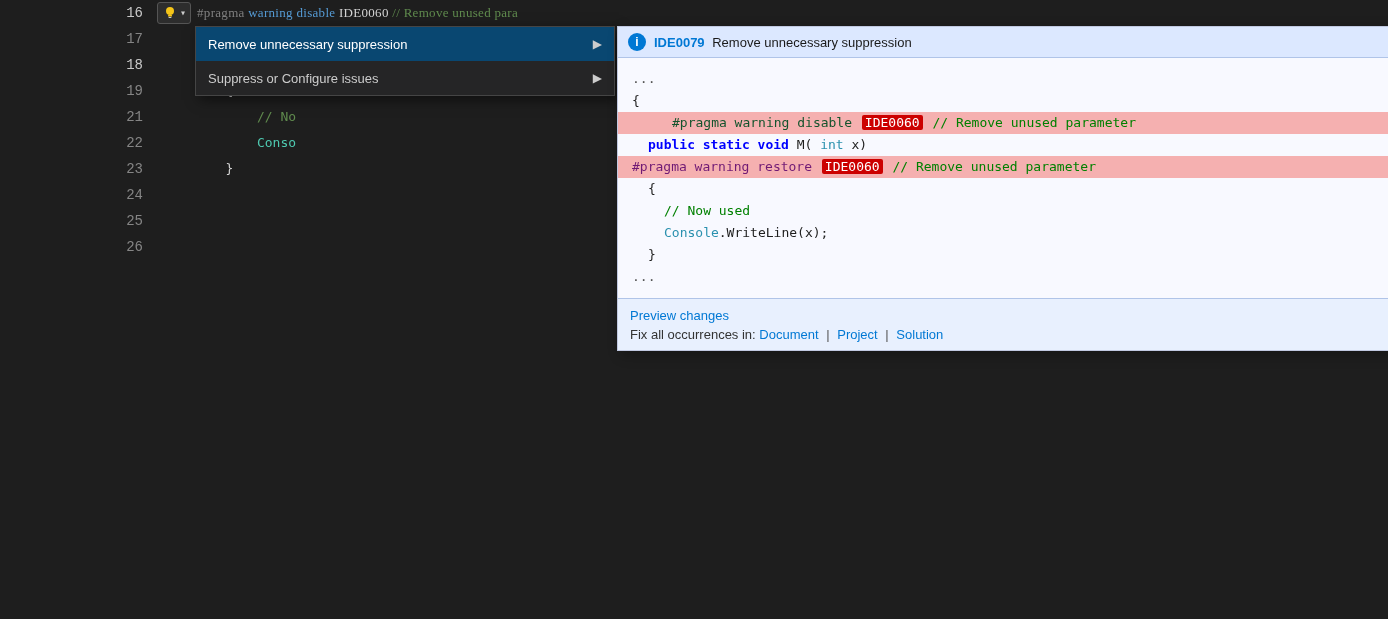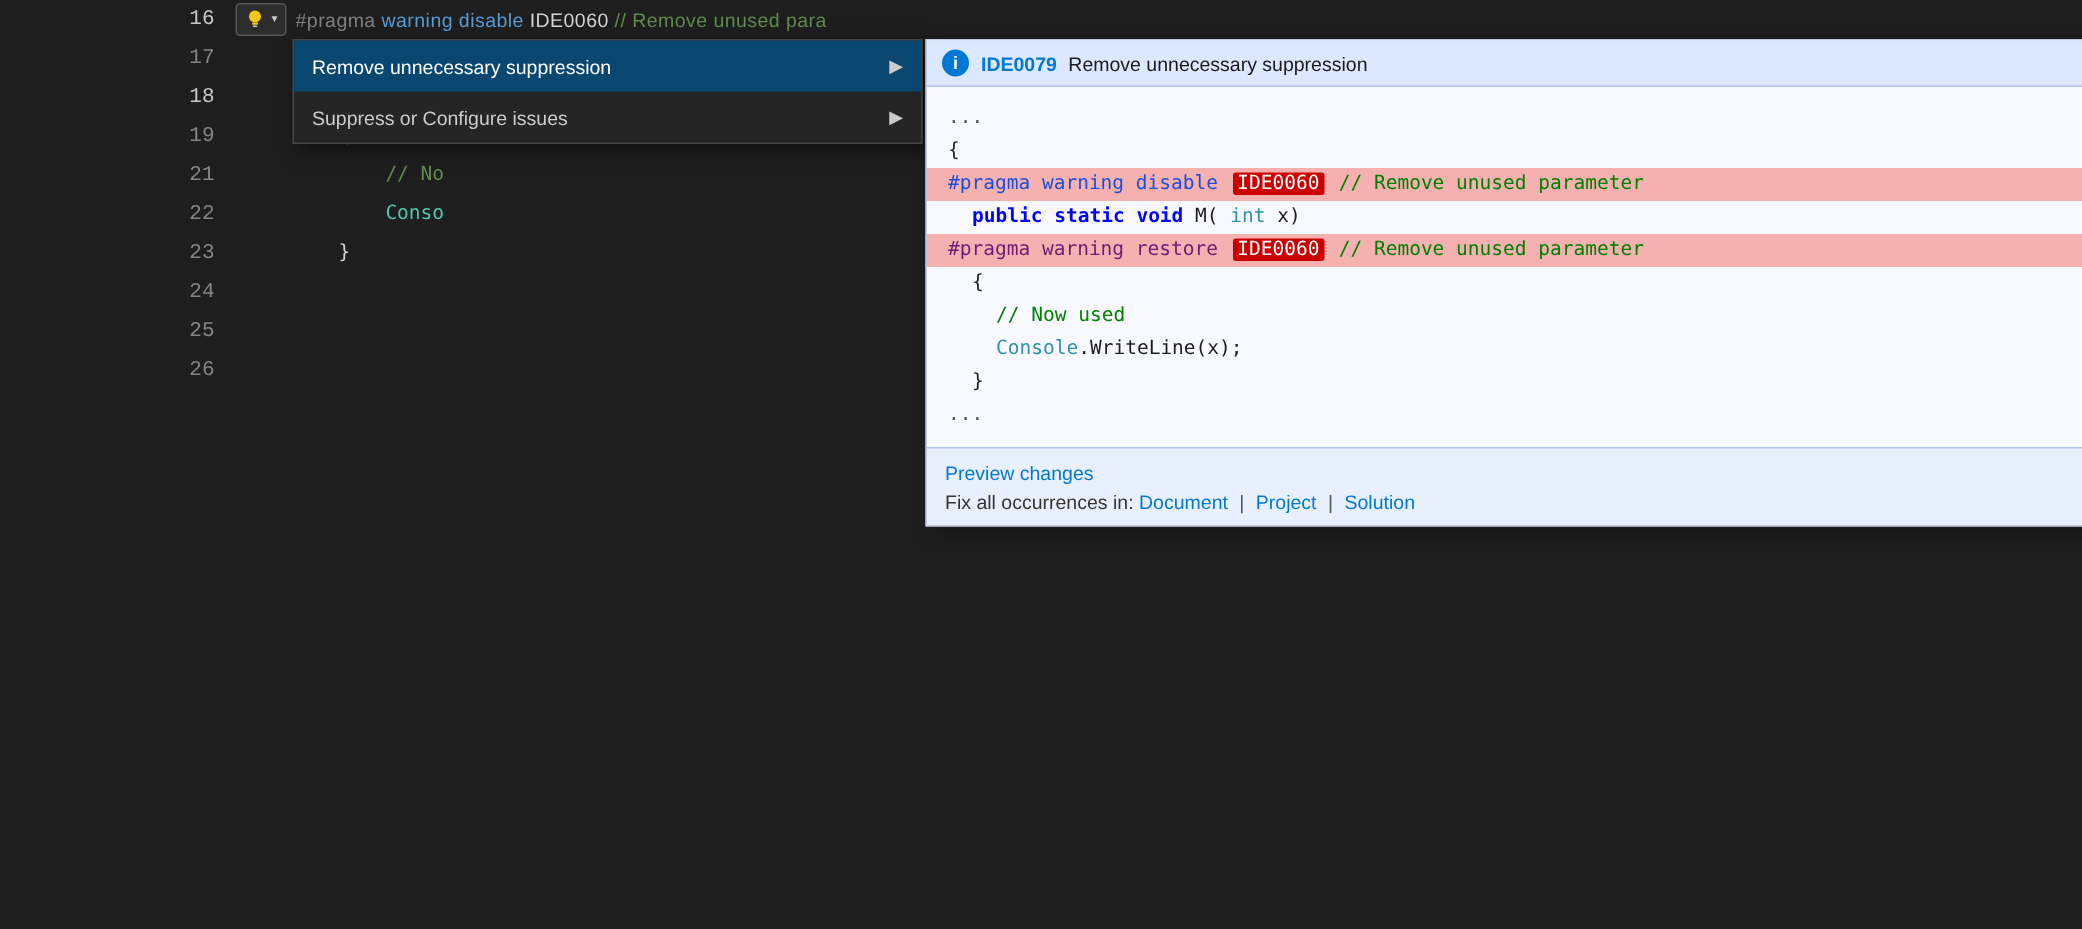--- a/index.html
+++ b/index.html
@@ -233,21 +233,21 @@
         <span class="lightbulb-icon">
           <svg width="16" height="16" viewBox="0 0 16 16">
             <circle cx="8" cy="6" r="4" fill="#f5c518"></circle>
             <rect x="6" y="10" width="4" height="1.5" fill="#f5c518" rx="0.5"></rect>
             <rect x="6.5" y="12" width="3" height="1" fill="#ccc" rx="0.5"></rect>
           </svg>
         </span>
         <span class="lightbulb-chevron">▾</span>
       </div>
 
-      <span style="font-family:Liberation Sans, sans-serif; font-size:13px; color:#569cd6; letter-spacing:0.3px; margin-left:6px; white-space:nowrap; overflow:hidden;">
+      <span style="font-family:Liberation Serif, serif; font-size:13px; color:#569cd6; letter-spacing:0.3px; margin-left:6px; white-space:nowrap; overflow:hidden;">
         <span style="color:#808080">#pragma</span><span style="color:#569cd6"> warning </span><span style="color:#569cd6">disable</span><span style="color:#d4d4d4"> </span><span style="color:#d4d4d4">IDE0060</span><span style="color:#608b4e"> // Remove unused para</span>
       </span>
     </div>
 
     <div style="position:absolute; top:26px; left:0; width:155px; height:26px; background:#1e1e1e;"></div>
 
     <div style="position:absolute; top:52px; left:0; width:100%; height:26px; display:flex; align-items:center; background:#1e1e1e;">
       <span style="font-family:Consolas,monospace; font-size:13px; color:#4ec9b0; padding-left:8px; white-space:nowrap;">
         <span style="color:#808080">&nbsp;&nbsp;&nbsp;&nbsp;&nbsp;&nbsp;&nbsp;&nbsp;&nbsp;&nbsp;&nbsp;&nbsp;&nbsp;&nbsp;&nbsp;&nbsp;&nbsp;&nbsp;&nbsp;&nbsp;&nbsp;&nbsp;&nbsp;&nbsp;&nbsp;&nbsp;&nbsp;&nbsp;&nbsp;&nbsp;&nbsp;&nbsp;&nbsp;&nbsp;&nbsp;&nbsp;&nbsp;&nbsp;&nbsp;&nbsp;&nbsp;&nbsp;&nbsp;&nbsp;&nbsp;&nbsp;&nbsp;&nbsp;&nbsp;&nbsp;&nbsp;&nbsp;&nbsp;&nbsp;&nbsp;&nbsp;&nbsp;&nbsp;&nbsp;&nbsp;&nbsp;&nbsp;&nbsp;&nbsp;&nbsp;&nbsp;&nbsp;&nbsp;&nbsp;&nbsp;&nbsp;&nbsp;&nbsp;&nbsp;&nbsp;&nbsp;&nbsp;&nbsp;&nbsp;&nbsp;&nbsp;&nbsp;&nbsp;&nbsp;&nbsp;&nbsp;&nbsp;&nbsp;&nbsp;&nbsp;&nbsp;&nbsp;&nbsp;&nbsp;&nbsp;&nbsp;&nbsp;&nbsp;&nbsp;&nbsp;&nbsp;&nbsp;&nbsp;&nbsp;&nbsp;&nbsp;&nbsp;&nbsp;&nbsp;&nbsp;&nbsp;&nbsp;&nbsp;&nbsp;&nbsp;&nbsp;&nbsp;&nbsp;&nbsp;&nbsp;&nbsp;&nbsp;&nbsp;&nbsp;&nbsp;&nbsp;&nbsp;&nbsp;&nbsp;&nbsp;&nbsp;&nbsp;&nbsp;&nbsp;&nbsp;&nbsp;&nbsp;&nbsp;&nbsp;&nbsp;&nbsp;&nbsp;&nbsp;&nbsp;&nbsp;&nbsp;&nbsp;&nbsp;&nbsp;&nbsp;&nbsp;&nbsp;&nbsp;&nbsp;&nbsp;&nbsp;&nbsp;&nbsp;&nbsp;&nbsp;&nbsp;&nbsp;&nbsp;&nbsp;&nbsp;&nbsp;&nbsp;&nbsp;&nbsp;&nbsp;&nbsp;&nbsp;&nbsp;&nbsp;&nbsp;&nbsp;&nbsp;&nbsp;&nbsp;&nbsp;&nbsp;&nbsp;&nbsp;&nbsp;&nbsp;&nbsp;&nbsp;&nbsp;&nbsp;&nbsp;&nbsp;&nbsp;&nbsp;&nbsp;&nbsp;&nbsp;&nbsp;&nbsp;&nbsp;&nbsp;&nbsp;&nbsp;&nbsp;&nbsp;&nbsp;&nbsp;&nbsp;&nbsp;&nbsp;&nbsp;&nbsp;&nbsp;&nbsp;&nbsp;&nbsp;&nbsp;&nbsp;&nbsp;&nbsp;&nbsp;&nbsp;&nbsp;&nbsp;&nbsp;&nbsp;&nbsp;&nbsp;&nbsp;&nbsp;&nbsp;&nbsp;&nbsp;&nbsp;&nbsp;&nbsp;&nbsp;&nbsp;&nbsp;&nbsp;&nbsp;&nbsp;&nbsp;&nbsp;&nbsp;&nbsp;&nbsp;&nbsp;&nbsp;&nbsp;&nbsp;&nbsp;&nbsp;&nbsp;&nbsp;&nbsp;&nbsp;&nbsp;&nbsp;&nbsp;&nbsp;&nbsp;&nbsp;&nbsp;&nbsp;&nbsp;&nbsp;&nbsp;&nbsp;&nbsp;&nbsp;&nbsp;&nbsp;&nbsp;&nbsp;&nbsp;&nbsp;&nbsp;&nbsp;&nbsp;&nbsp;&nbsp;&nbsp;&nbsp;&nbsp;&nbsp;&nbsp;&nbsp;&nbsp;&nbsp;&nbsp;&nbsp;&nbsp;&nbsp;&nbsp;&nbsp;&nbsp;&nbsp;&nbsp;&nbsp;&nbsp;&nbsp;&nbsp;&nbsp;&nbsp;&nbsp;&nbsp;&nbsp;</span>
       </span>
@@ -289,21 +289,21 @@
           <span class="ide-code">IDE0079</span>
           <span>Remove unnecessary suppression</span>
         </span>
       </div>
 
       <div class="code-preview">
         <div><span class="dots">...</span></div>
         <div><span class="brace">{</span></div>
 
         <div style="background:#f5b0b0; margin:0 -14px; padding:0 14px;">
-          <span style="color:#1d4ed8;">#pragma warning disable</span>
+          <span style="color:#14532d;margin-left:40px;">#pragma warning disable</span>
           <span style="background:#cc0000; color:#fff; padding:0 3px; border-radius:2px; margin:0 2px;">IDE0060</span>
           <span style="color:#008000;"> // Remove unused parameter</span>
         </div>
 
         <div style="padding-left:16px;">
           <span class="kw-blue">public</span>
           <span style="color:#1e1e1e;"> </span>
           <span class="kw-blue">static</span>
           <span style="color:#1e1e1e;"> </span>
           <span class="kw-void">void</span>

